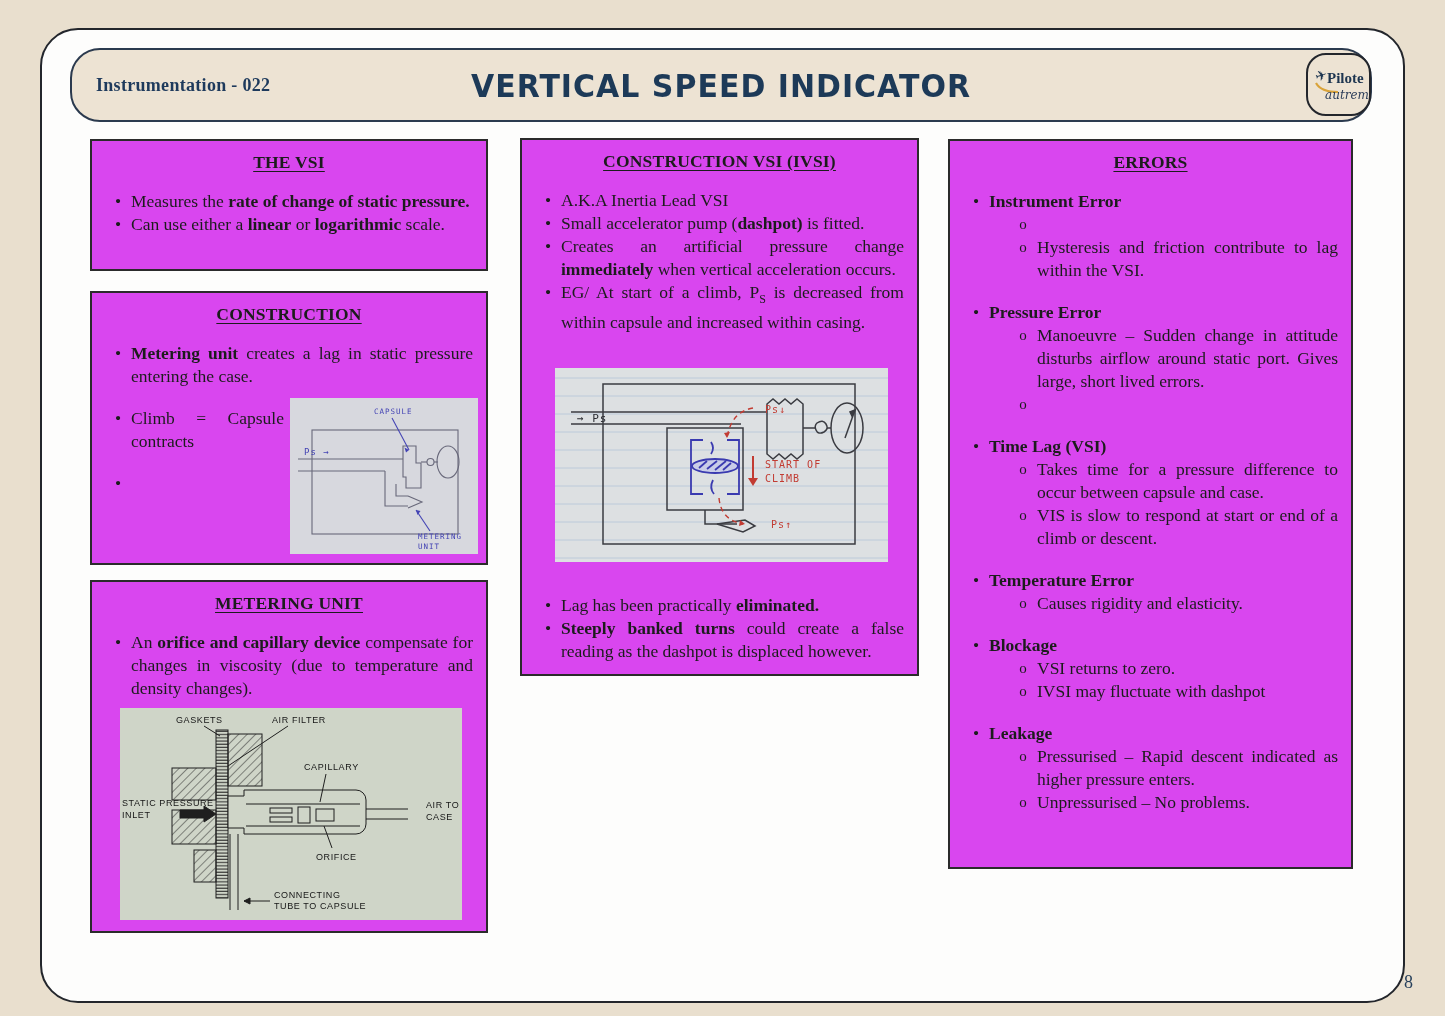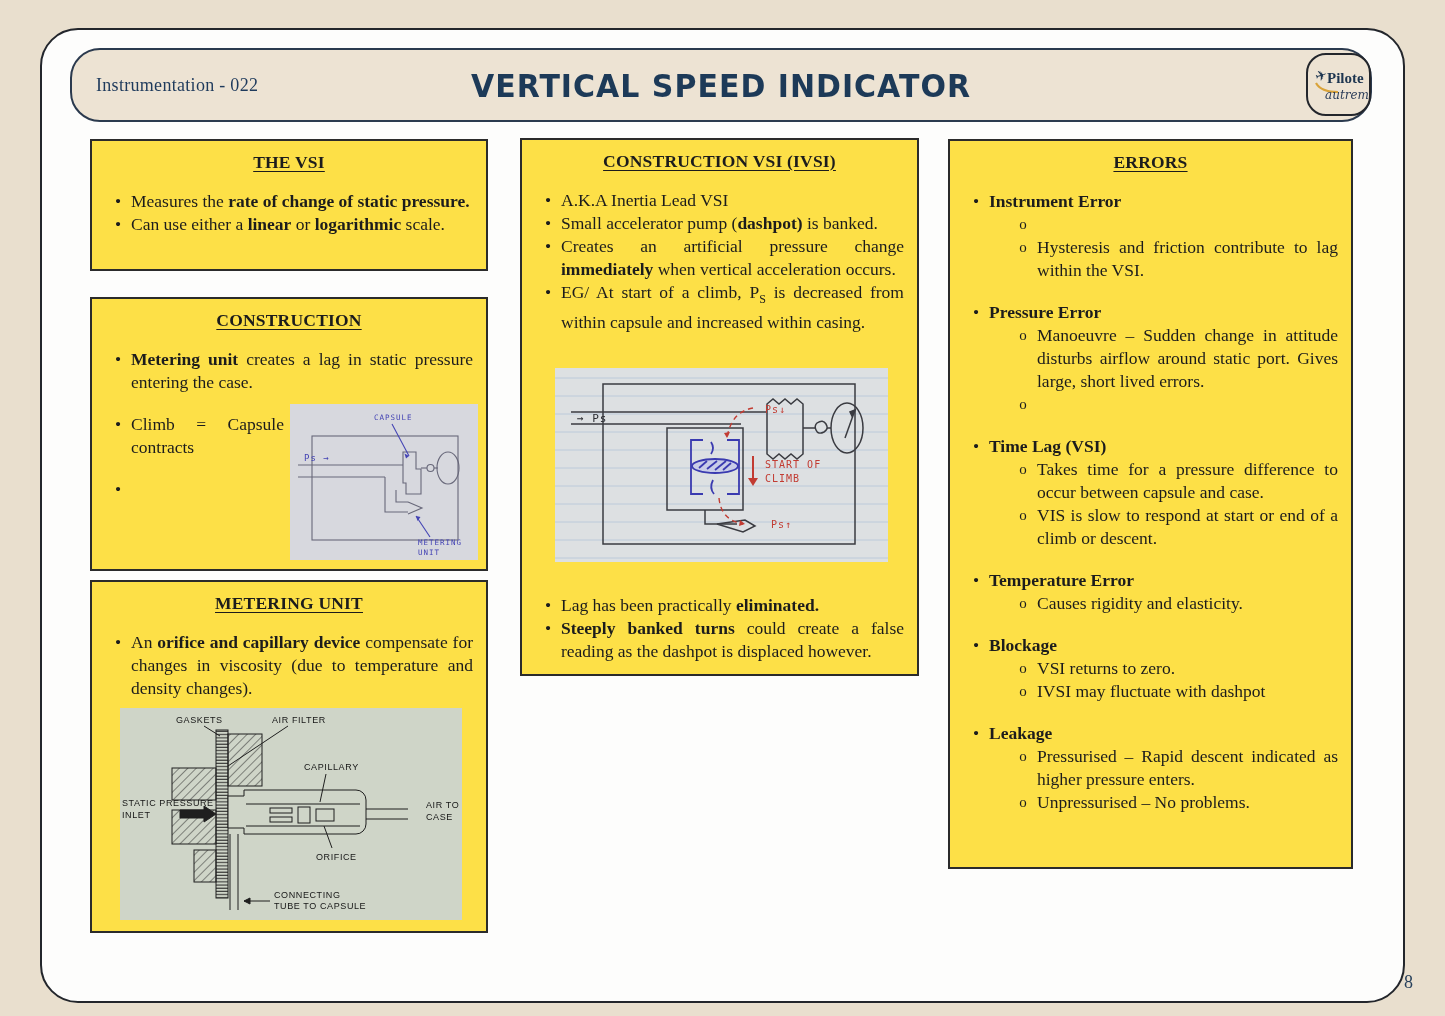--- a/index.html
+++ b/index.html
@@ -5,28 +5,28 @@
   * { margin:0; padding:0; box-sizing:border-box; }
   html,body { background:#e9dfce; }
   .page { position:relative; width:1445px; height:1016px; background:#e9dfce; overflow:hidden;
           font-family:"Liberation Serif","DejaVu Serif",serif; color:#1c1c1c; }
   .card { position:absolute; left:40px; top:28px; width:1365px; height:975px;
           background:#fdfdfc; border:2.5px solid #23262c; border-radius:38px; }
   
   .header { position:absolute; left:70px; top:48px; width:1302px; height:74px;
             background:#ede3d3; border:2px solid #2b3a4e; border-radius:30px; }
   .course-label { position:absolute; left:24px; top:0; height:100%; display:flex; align-items:center;
-                  font-weight:normal; font-size:18px; color:#1e3a5c; letter-spacing:0.3px; }
+                  font-weight:bold; font-size:18px; color:#1e3a5c; letter-spacing:0.3px; }
   .page-title { position:absolute; left:0; right:0; top:0; height:100%; display:flex; align-items:center; justify-content:center;
                 font-family:"DejaVu Sans","Liberation Sans",sans-serif; font-weight:800; font-size:30px;
                 color:#1d3a58; letter-spacing:1px; transform:scaleY(1.08); }
   .logo { position:absolute; left:1306px; top:53px; width:65px; height:63px; background:#ede3d3;
           border:2px solid #23262c; border-radius:20px; overflow:hidden; }
   
-  .box { position:absolute; background:#fde047; border:2px solid #2b2b2b; }
+  .box { position:absolute; background:#d946ef; border:2px solid #2b2b2b; }
   .box-title { text-align:center; font-weight:bold; font-size:17.5px; margin-top:11px;
                text-decoration:underline; text-underline-offset:3px; letter-spacing:0.2px; }
   .items { margin-top:17px; padding:0 13px; }
   .li { display:flex; line-height:23px; font-size:17.5px; }
   .li .bullet { flex:0 0 26px; text-align:center; }
   .li .txt { flex:1; text-align:justify; }
   .li.sub { padding-left:46px; }
   .li.sub .bullet { flex:0 0 28px; font-size:15px; }
   .li.gap { margin-top:19px; }
   .items-narrow { width:205px; margin-top:17px; padding:0 13px; }
@@ -64,21 +64,21 @@
           <span class="bullet">•</span>
           <span class="txt"><span>Measures the </span><b>rate of change of static pressure.</b></span>
         </div>
         <div class="li">
           <span class="bullet">•</span>
           <span class="txt"><span>Can use either a </span><b>linear</b><span> or </span><b>logarithmic</b><span> scale.</span></span>
         </div>
       </div>
   </section>
 
-  <section class="box" style="left:90px; top:291px; width:398px; height:274px;margin-top:6px;">
+  <section class="box" style="left:90px; top:291px; width:398px; height:274px;">
     <div class="box-title">CONSTRUCTION</div>
     <div class="items">
         <div class="li">
           <span class="bullet">•</span>
           <span class="txt"><b>Metering unit</b><span> creates a lag in static pressure entering the case.</span></span>
         </div>
       </div>
     <div class="items-narrow">
         <div class="li gap">
           <span class="bullet">•</span>
@@ -179,21 +179,21 @@
 
   <section class="box" style="left:520px; top:138px; width:399px; height:538px;">
     <div class="box-title">CONSTRUCTION VSI (IVSI)</div>
     <div class="items">
         <div class="li">
           <span class="bullet">•</span>
           <span class="txt"><span>A.K.A Inertia Lead VSI</span></span>
         </div>
         <div class="li">
           <span class="bullet">•</span>
-          <span class="txt"><span>Small accelerator pump (</span><b>dashpot)</b><span> is banked.</span></span>
+          <span class="txt"><span>Small accelerator pump (</span><b>dashpot)</b><span> is fitted.</span></span>
         </div>
         <div class="li">
           <span class="bullet">•</span>
           <span class="txt"><span>Creates an artificial pressure change </span><b>immediately</b><span> when vertical acceleration occurs.</span></span>
         </div>
         <div class="li">
           <span class="bullet">•</span>
           <span class="txt"><span>EG/ At start of a climb, P</span><sub>S</sub><span> is decreased from within capsule and increased within casing.</span></span>
         </div>
       </div>

